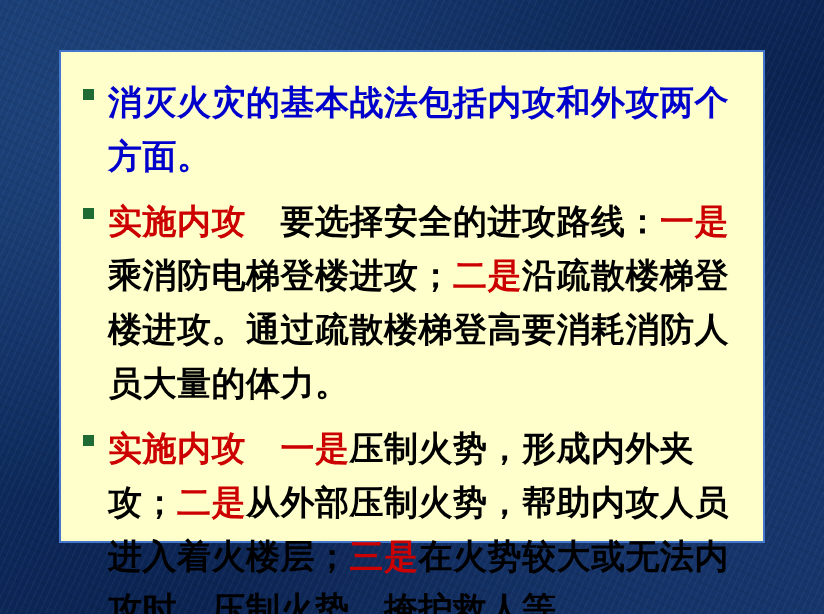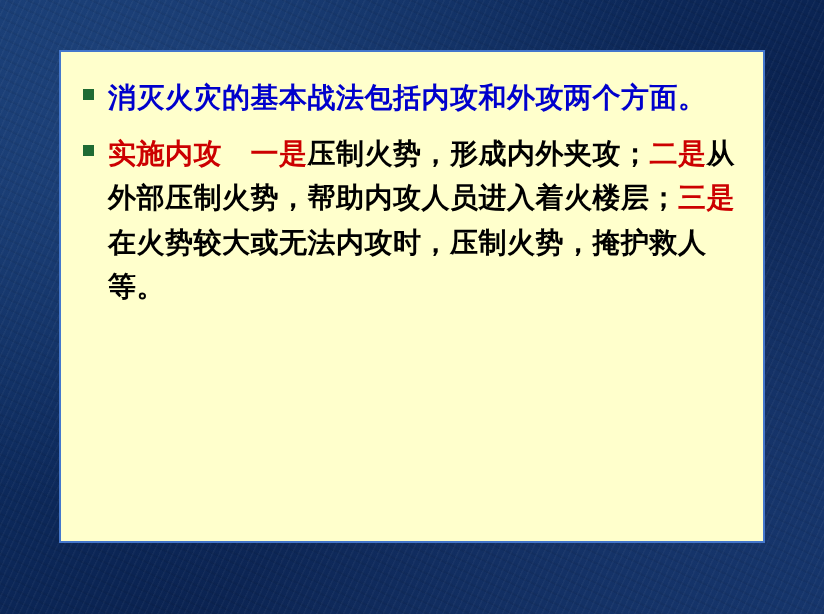--- a/index.html
+++ b/index.html
@@ -52,21 +52,21 @@
     flex: 0 0 auto;
     width: 11px;
     height: 11px;
     background: #1f6b33;
     margin-top: 13px;
     margin-right: 14px;
   }
   .para {
     flex: 1 1 auto;
     font-family: "DejaVu Sans", "Liberation Sans", sans-serif;
-    font-size: 28px;
+    font-size: 34px;
     line-height: 1.58;
     color: #000000;
     font-weight: bold;
     letter-spacing: 0.5px;
   }
   .blue { color: #0000cc; }
   .red  { color: #cc0000; }
   .black { color: #000000; }
   .p2 { margin-top: -2px; }
   .p3 { margin-top: -2px; }
@@ -77,20 +77,26 @@
 <div class="slide">
   <div class="content-box">
 
     <div class="bullet-row">
       <span class="marker"></span>
       <div class="para">
         <span class="blue">消灭火灾的基本战法包括内攻和外攻两个方面。</span>
       </div>
     </div>
 
+    <div class="bullet-row p2">
+      <span class="marker"></span>
+      <div class="para">
+        <span class="red">实施内攻</span><span class="black">　要选择安全的进攻路线：</span><span class="red">一是</span><span class="black">乘消防电梯登楼进攻；</span><span class="red">二是</span><span class="black">沿疏散楼梯登楼进攻。通过疏散楼梯登高要消耗消防人员大量的体力。</span>
+      </div>
+    </div>
 
     <div class="bullet-row p3">
       <span class="marker"></span>
       <div class="para">
         <span class="red">实施内攻</span><span class="red">　一是</span><span class="black">压制火势，形成内外夹攻；</span><span class="red">二是</span><span class="black">从外部压制火势，帮助内攻人员进入着火楼层；</span><span class="red">三是</span><span class="black">在火势较大或无法内攻时，压制火势，掩护救人等。</span>
       </div>
     </div>
 
   </div>
 </div>

